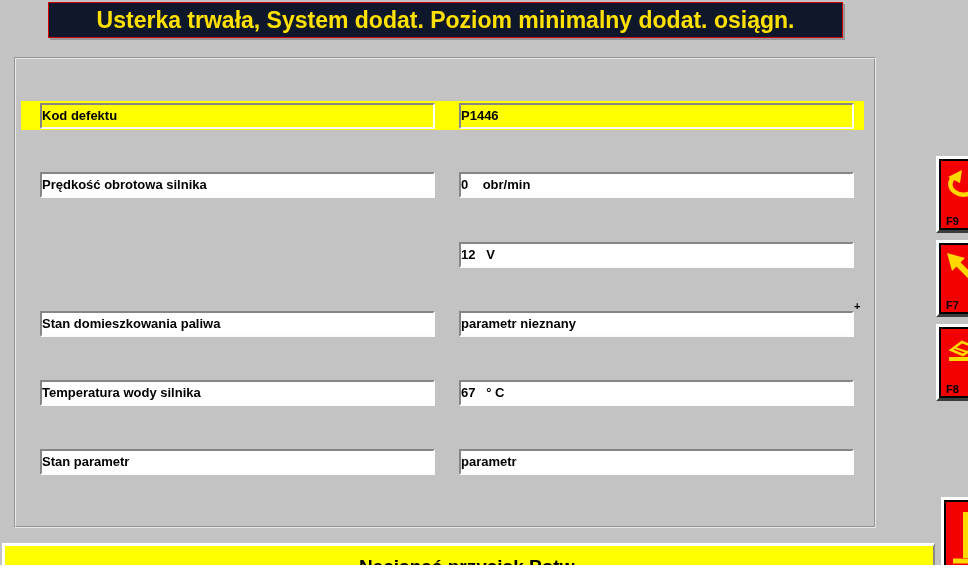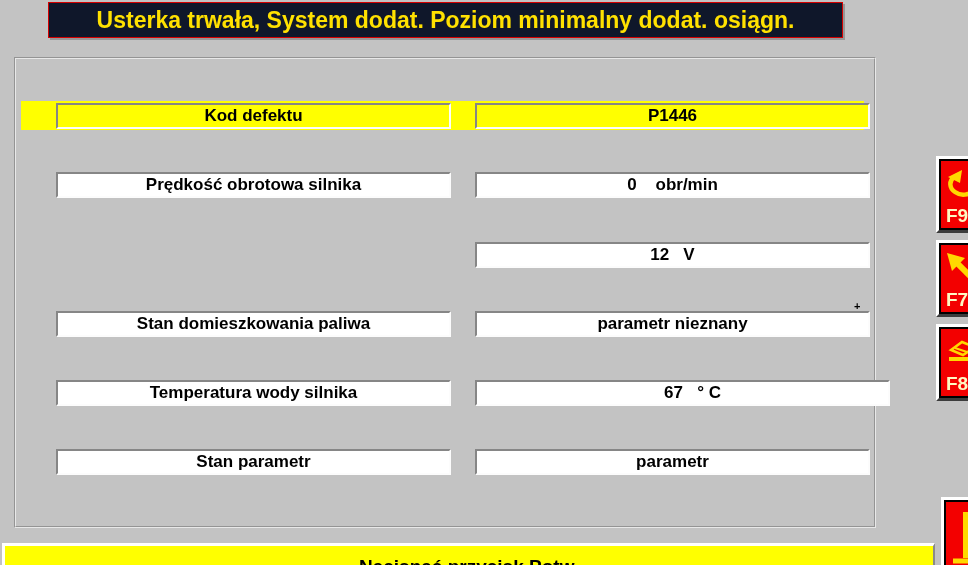--- a/index.html
+++ b/index.html
@@ -24,24 +24,23 @@
     background:#c3c3c3;
   }
   .highlight-strip {
     position:absolute; left:5px; top:42px; width:843px; height:29px;
     background:#ffff00;
   }
   .pbox {
     position:absolute; height:22px;
     border:2px solid; border-color:#868686 #fcfcfc #fcfcfc #868686;
     background:#ffffff;
-    font-size:17px; font-weight:bold; color:#000;
-    text-align:center; line-height:22px; white-space:pre;
+    font-size:13px; font-weight:bold; color:#000;
+    line-height:22px; white-space:pre;
     overflow:hidden;
-    margin-left:16px;
   }
   .pbox.label { left:24px; width:391px; }
   .pbox.value { left:443px; width:391px; }
   .pbox.yellow { background:#ffff00; }
   .cursor-artifact {
     position:absolute; left:838px; top:241px;
     font-size:11px; font-weight:bold; color:#000; z-index:5;
   }
   
   .fbtn {
@@ -49,21 +48,21 @@
     border:3px solid; border-color:#ffffff #3c3c3c #3c3c3c #ffffff;
     background:#000; padding:2px; box-sizing:border-box;
   }
   .fbtn .inner {
     position:relative; width:100%; height:100%;
     background:#f30000; overflow:hidden;
   }
   .fbtn svg { position:absolute; left:4px; top:6px; }
   .fkey-label {
     position:absolute; left:5px; bottom:1px;
-    font-size:19px; font-weight:bold; color:#fef9c3;
+    font-size:11px; font-weight:bold; color:#000000;
   }
   
   .status-bar {
     position:absolute; left:2px; top:543px; width:933px; height:40px;
     background:#ffff00;
     border-top:3px solid #ffffff; border-left:3px solid #ffffff;
     border-right:2px solid #8a8a8a;
     box-sizing:border-box;
   }
   .status-text {
@@ -92,21 +91,21 @@
 
     <div class="pbox label" style="top:113px;">Prędkość obrotowa silnika</div>
     <div class="pbox value" style="top:113px;">0    obr/min</div>
 
     <div class="pbox value" style="top:183px;">12   V</div>
 
     <div class="pbox label" style="top:252px;">Stan domieszkowania paliwa</div>
     <div class="pbox label" style="top:321px;">Temperatura wody silnika</div>
 
     <div class="pbox value" style="top:252px;">parametr nieznany</div>
-    <div class="pbox value" style="top:321px;padding-left:20px;">67   ° C</div>
+    <div class="pbox value" style="top:321px;">67   ° C</div>
 
     <div class="pbox label" style="top:390px;">Stan parametr</div>
     <div class="pbox value" style="top:390px;">parametr</div>
 
     <div class="cursor-artifact">+</div>
   </div>
 
   <div class="fbtn" style="top:156px; height:77px;">
     <div class="inner">
       <span>

